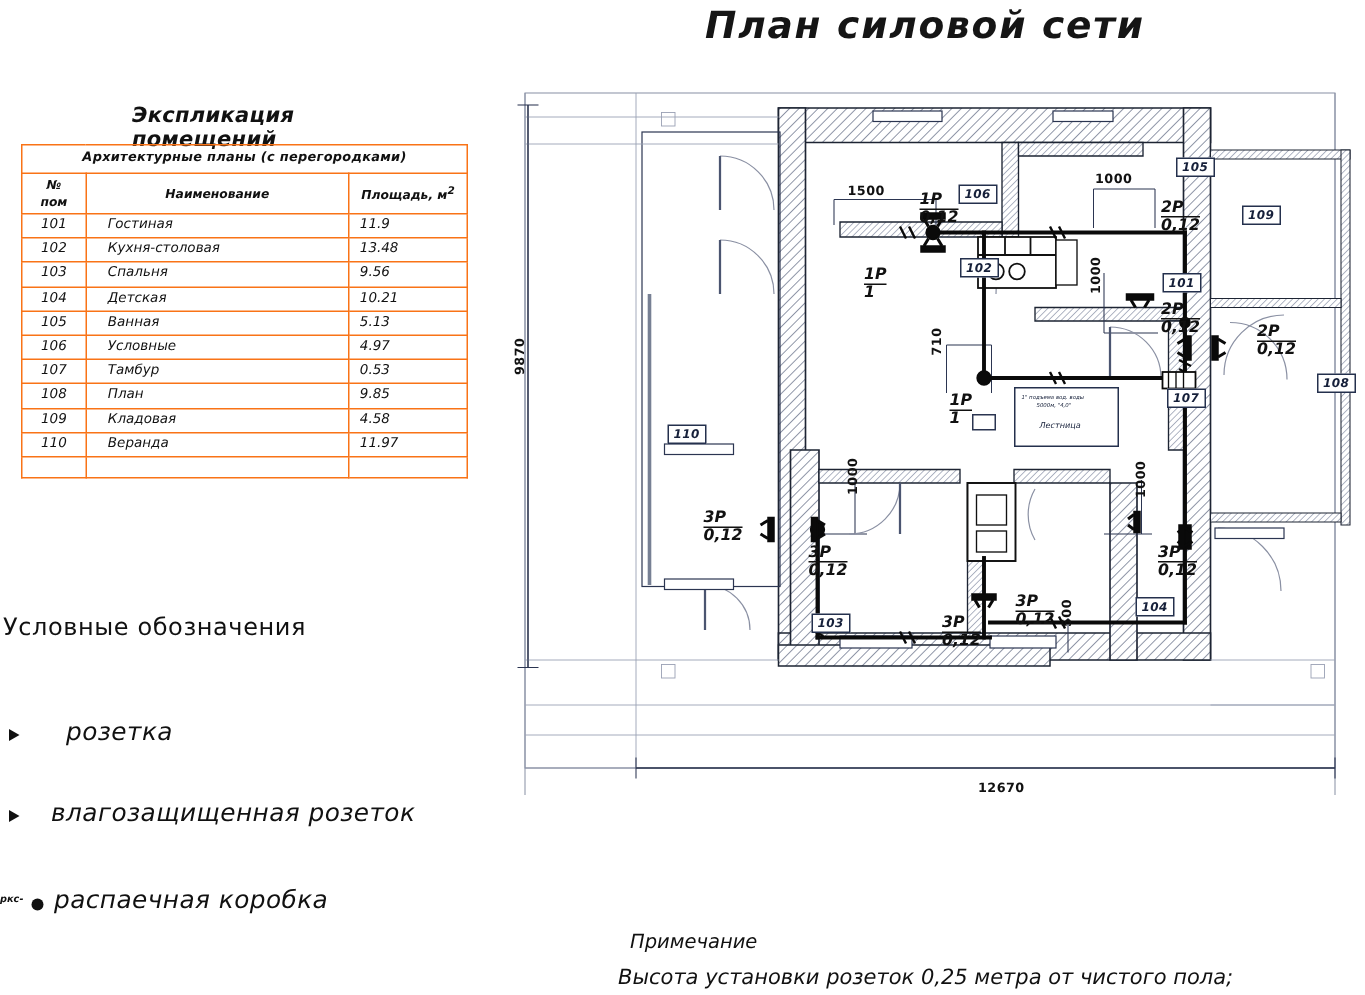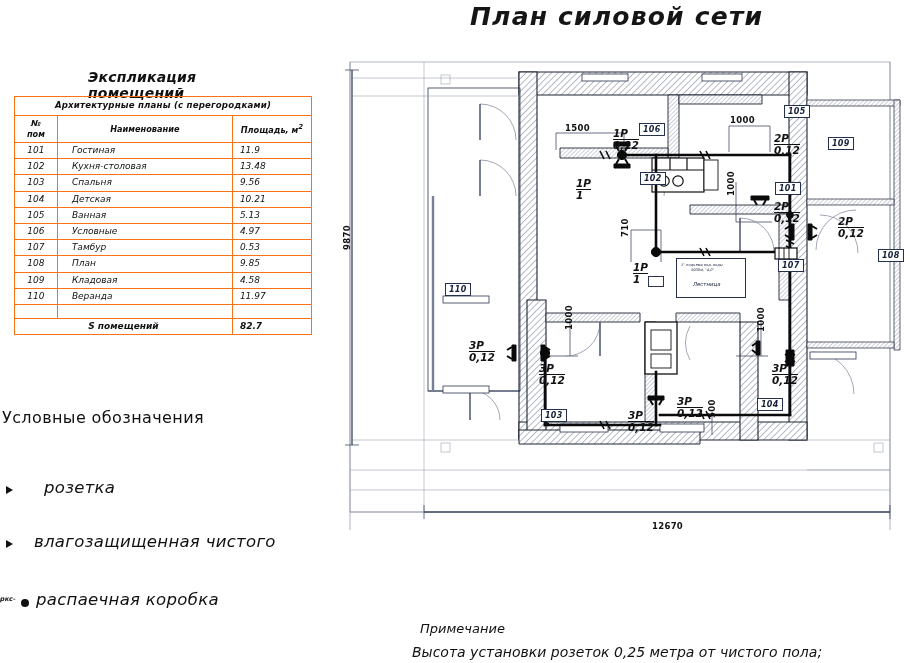--- a/index.html
+++ b/index.html
@@ -172,37 +172,33 @@
       <tr>
         <td class="col-num">110</td>
         <td class="col-name">Веранда</td>
         <td class="col-area">11.97</td>
       </tr>
       <tr class="blank">
         <td class="col-num"></td>
         <td class="col-name"></td>
         <td class="col-area"></td>
       </tr>
-      <tr class="total">
-        <td class="tot-label" colspan="2">S помещений</td>
-        <td class="col-area">82.7</td>
-      </tr>
     </tbody>
 </table>
 
 <div class="abs nosel" id="legend-title">Условные обозначения</div>
 
 <div class="legend-row" style="top:478px;">
   <span class="sym-socket" style="left:6px;top:8px;"></span>
   <span class="legend-label" style="left:44px;top:0;">розетка</span>
 </div>
 
 <div class="legend-row" style="top:532px;">
   <span class="sym-socket" style="left:6px;top:8px;"></span>
-  <span class="legend-label" style="left:34px;top:0;">влагозащищенная чистого</span>
+  <span class="legend-label" style="left:34px;top:0;">влагозащищенная розеток</span>
 </div>
 
 <div class="legend-row" style="top:590px;">
   <span class="sym-box-tag" style="left:0px;top:5px;">ркс-</span>
   <span class="sym-box" style="left:21px;top:9px;"></span>
   <span class="legend-label" style="left:36px;top:0;">распаечная коробка</span>
 </div>
 
 <div class="abs nosel" id="note-title">Примечание</div>
 <div class="abs nosel" id="note-text">Высота установки розеток 0,25 метра от чистого пола;</div>

